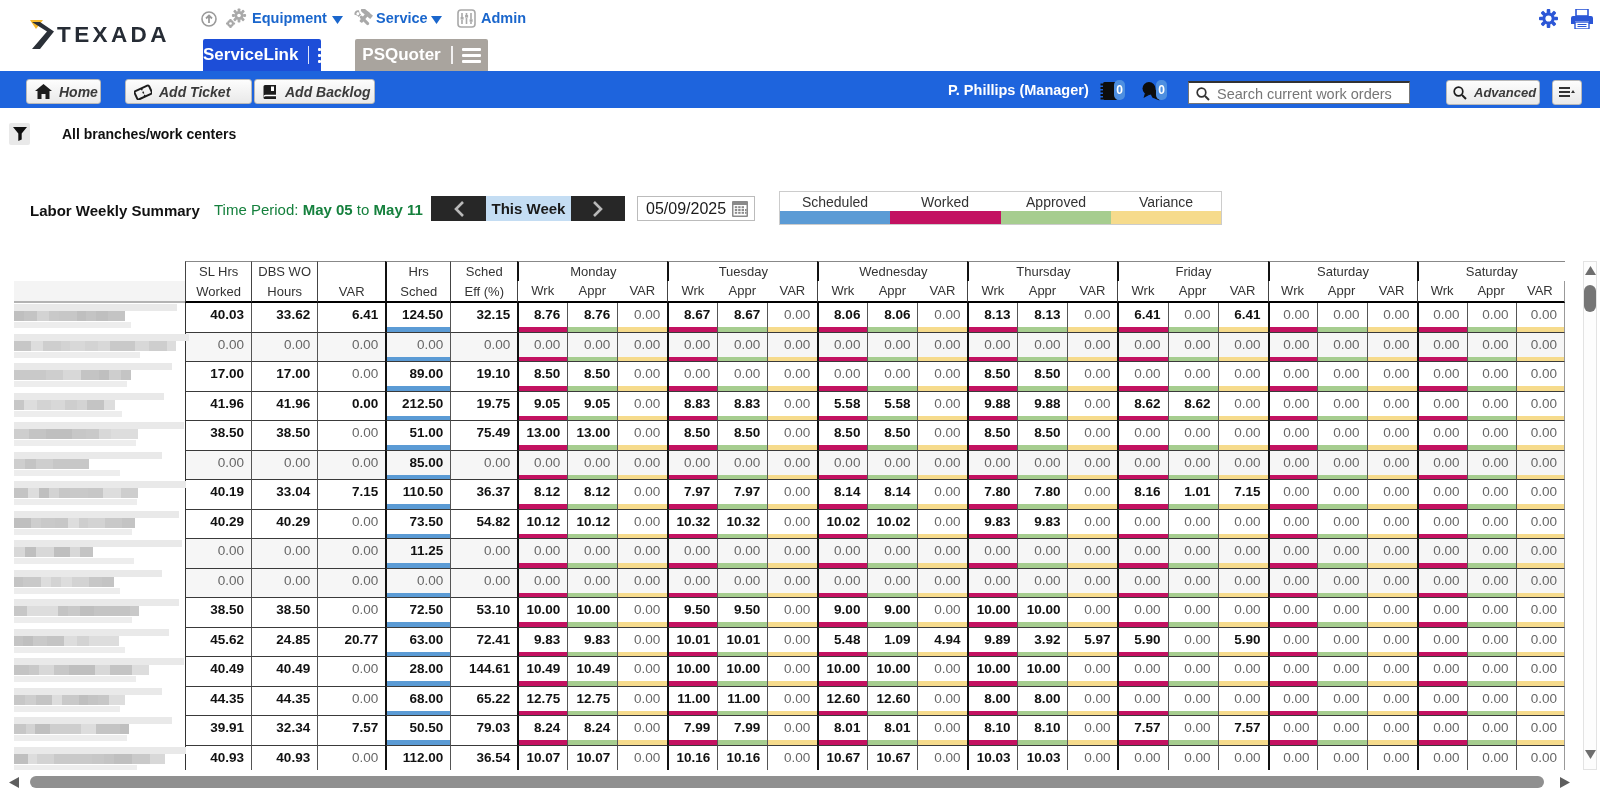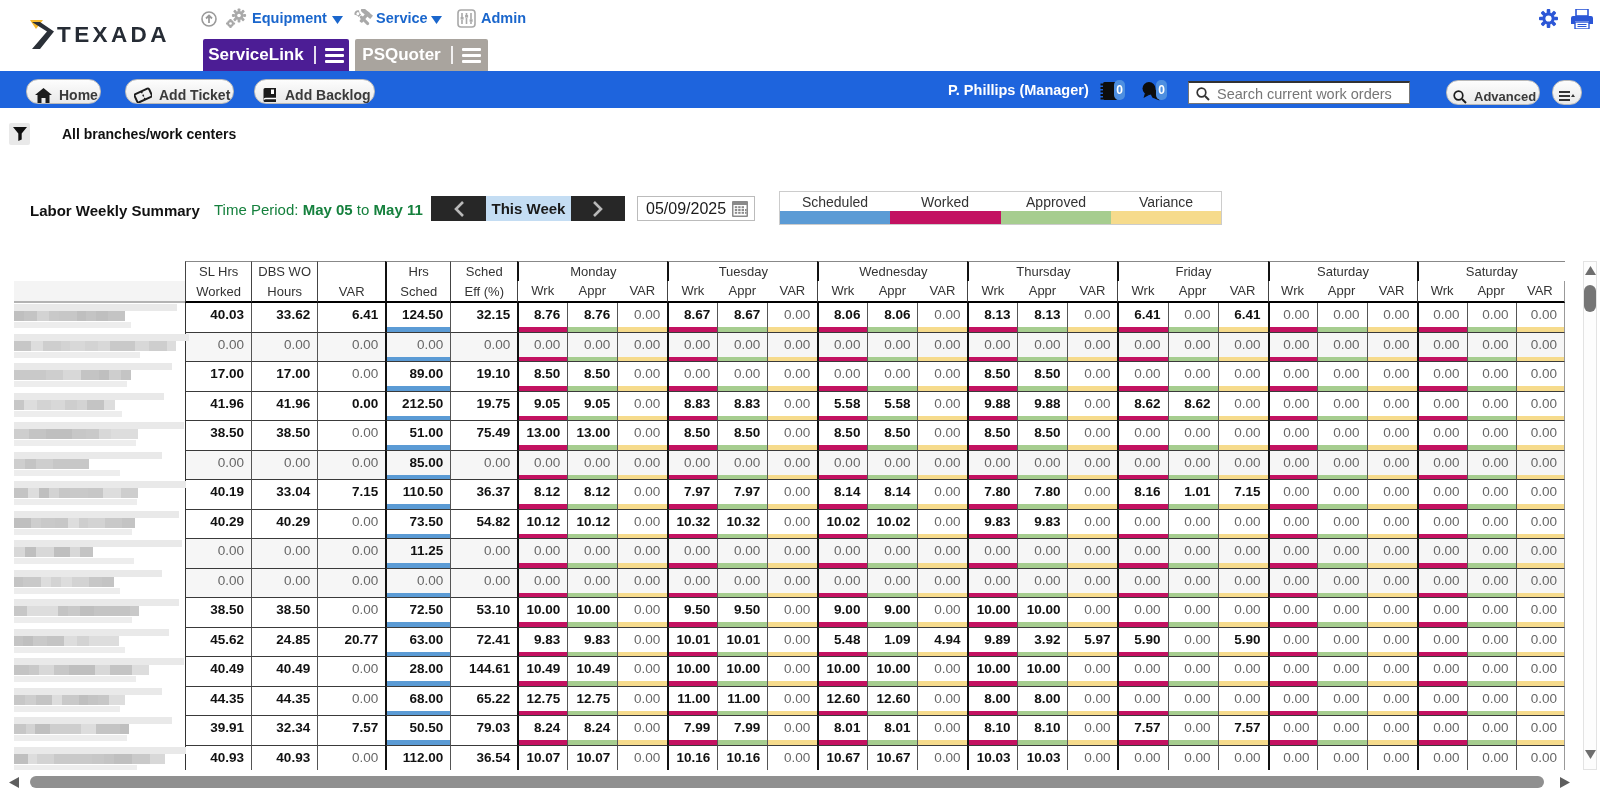--- a/index.html
+++ b/index.html
@@ -12,22 +12,22 @@
 .tab { position:absolute; top:39px; height:32px; color:#fff; font-weight:bold;
   font-size:17px; display:flex; align-items:center; justify-content:center;
   border-radius:2px 2px 0 0; }
 .tab .sep { display:inline-block; width:2px; height:18px; background:rgba(255,255,255,.85); margin:0 9px 0 10px; }
 .burger { display:inline-block; width:19px; }
 .burger i { display:block; height:3px; background:#fff; margin:3px 0; border-radius:1px; }
 
 
 #toolbar { position:absolute; left:0; top:71px; width:1600px; height:37px; background:#1e64dd; }
 .tbtn { position:absolute; top:79px; height:25px; background:linear-gradient(#fdfdfd,#e9e9e9);
-  border:1px solid #b9b9b9; border-radius:12px; color:#3a3a3a; font-weight:bold; font-size:14px;
-  display:flex; align-items:flex-end; padding:0 8px; white-space:nowrap; }
+  border:1px solid #b9b9b9; border-radius:3px; color:#3a3a3a; font-weight:bold; font-size:14px;
+  display:flex; align-items:center; padding:0 8px; white-space:nowrap;font-style:italic; }
 .tbtn svg { margin-right:7px; flex-shrink:0; }
 
 
 #fbox { position:absolute; left:9px; top:123px; width:21px; height:22px; background:#e9e9e9; border-radius:2px;
   display:flex; align-items:center; justify-content:center; }
 
 
 .wk { position:absolute; top:196px; height:25px; }
 .wkd { background:#272727; color:#ccc; display:flex; align-items:center; justify-content:center; }
 
@@ -165,37 +165,37 @@
 </div>
 <div class="abs" style="left:1571px;top:9px">
   <svg width="22" height="20" viewBox="0 0 22 20">
       <rect x="5" y="0" width="12" height="7" fill="#fff" stroke="#2b56d6" stroke-width="1.6"></rect>
       <path d="M2 7 h18 a2 2 0 0 1 2 2 v6 h-4 v-3 H4 v3 H0 V9 a2 2 0 0 1 2-2z" fill="#2b56d6"></path>
       <rect x="4" y="13" width="14" height="7" fill="#fff" stroke="#2b56d6" stroke-width="1.4"></rect>
       <path d="M6.5 15.5h9 M6.5 17.5h9" stroke="#2b56d6" stroke-width="1.2"></path>
     </svg>
 </div>
 
-<div class="tab" style="left:203px;width:146px;background:#4c1d95">ServiceLink<span class="sep"></span><span class="burger">
+<div class="tab" style="left:203px;width:118px;background:#1d4ed8">ServiceLink<span class="sep"></span><span class="burger">
       <i></i>
       <i></i>
       <i></i>
     </span></div>
 <div class="tab" style="left:355px;width:133px;background:#a9a49e">PSQuoter<span class="sep"></span><span class="burger">
       <i></i>
       <i></i>
       <i></i>
     </span></div>
 
 <div id="toolbar"></div>
 <div class="tbtn" style="left:26px;width:75px">
   <svg width="17" height="15" viewBox="0 0 17 15">
       <path d="M8.5 0 L17 7 H14.5 V15 H10.5 V10 H6.5 V15 H2.5 V7 H0 Z" fill="#1c1c1c"></path>
     </svg>Home</div>
-<div class="tbtn" style="left:125px;width:109px">
+<div class="tbtn" style="left:125px;width:127px">
   <svg width="18" height="16" viewBox="0 0 18 16">
       <g transform="rotate(-25 9 8)">
         <rect x="1" y="4" width="16" height="9" rx="1.5" fill="none" stroke="#1c1c1c" stroke-width="2"></rect>
         <path d="M9 4v9" stroke="#1c1c1c" stroke-width="1.4" stroke-dasharray="2 1.6"></path>
       </g>
     </svg>Add Ticket</div>
 <div class="tbtn" style="left:254px;width:121px">
   <svg width="15" height="16" viewBox="0 0 15 16">
       <path d="M2 1 h11 v14 H2 a1.5 1.5 0 0 1-1.5-1.5 V2.5 A1.5 1.5 0 0 1 2 1z" fill="#1c1c1c"></path>
       <path d="M1 12.7 a1.6 1.6 0 0 1 1.6-1.2 H13" stroke="#fff" stroke-width="1.3" fill="none"></path>

